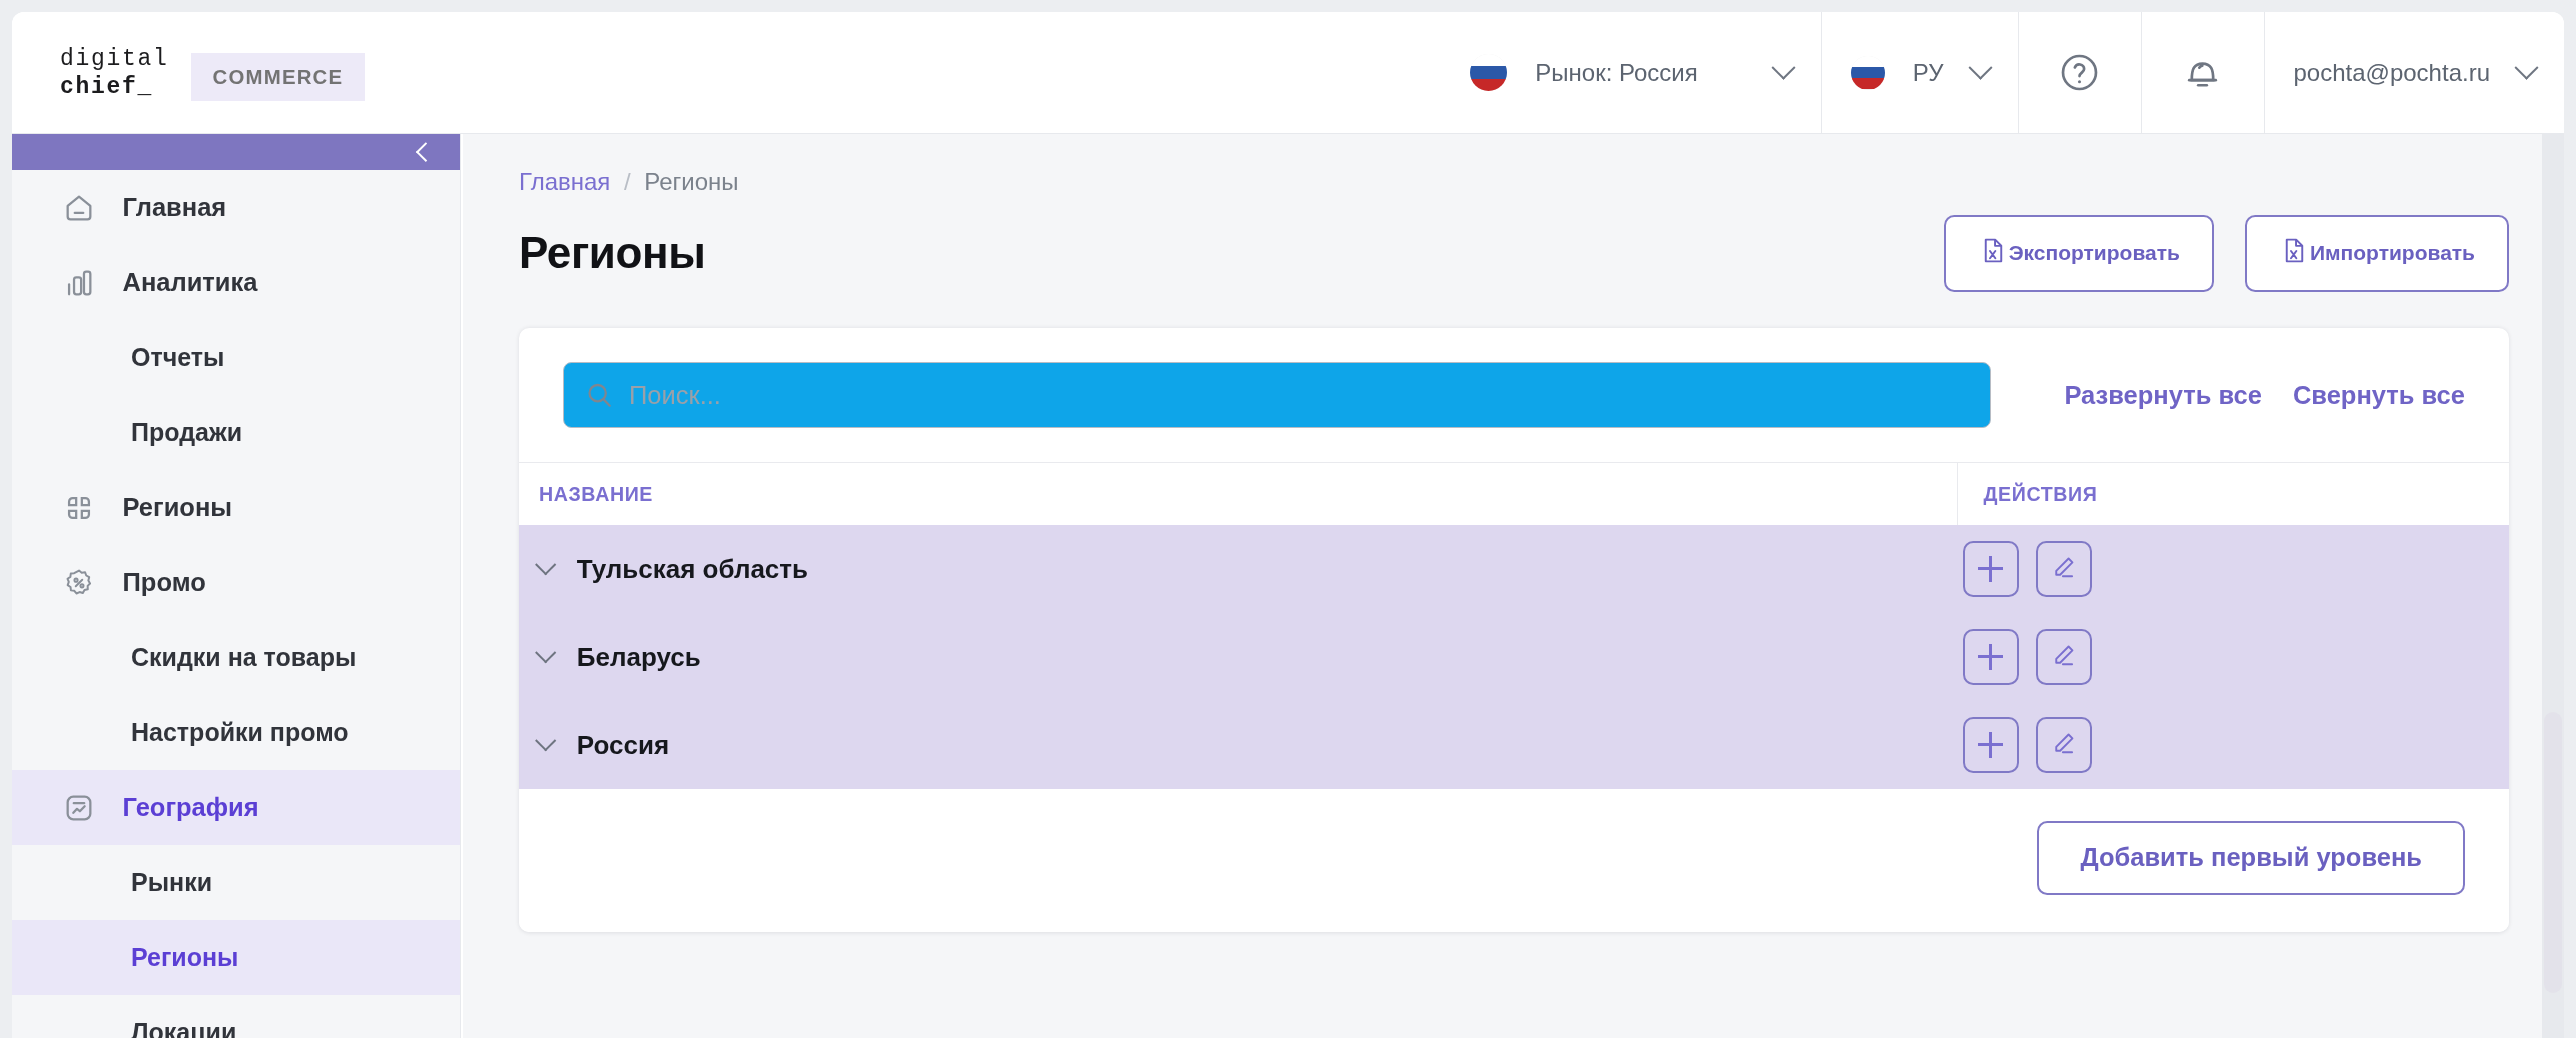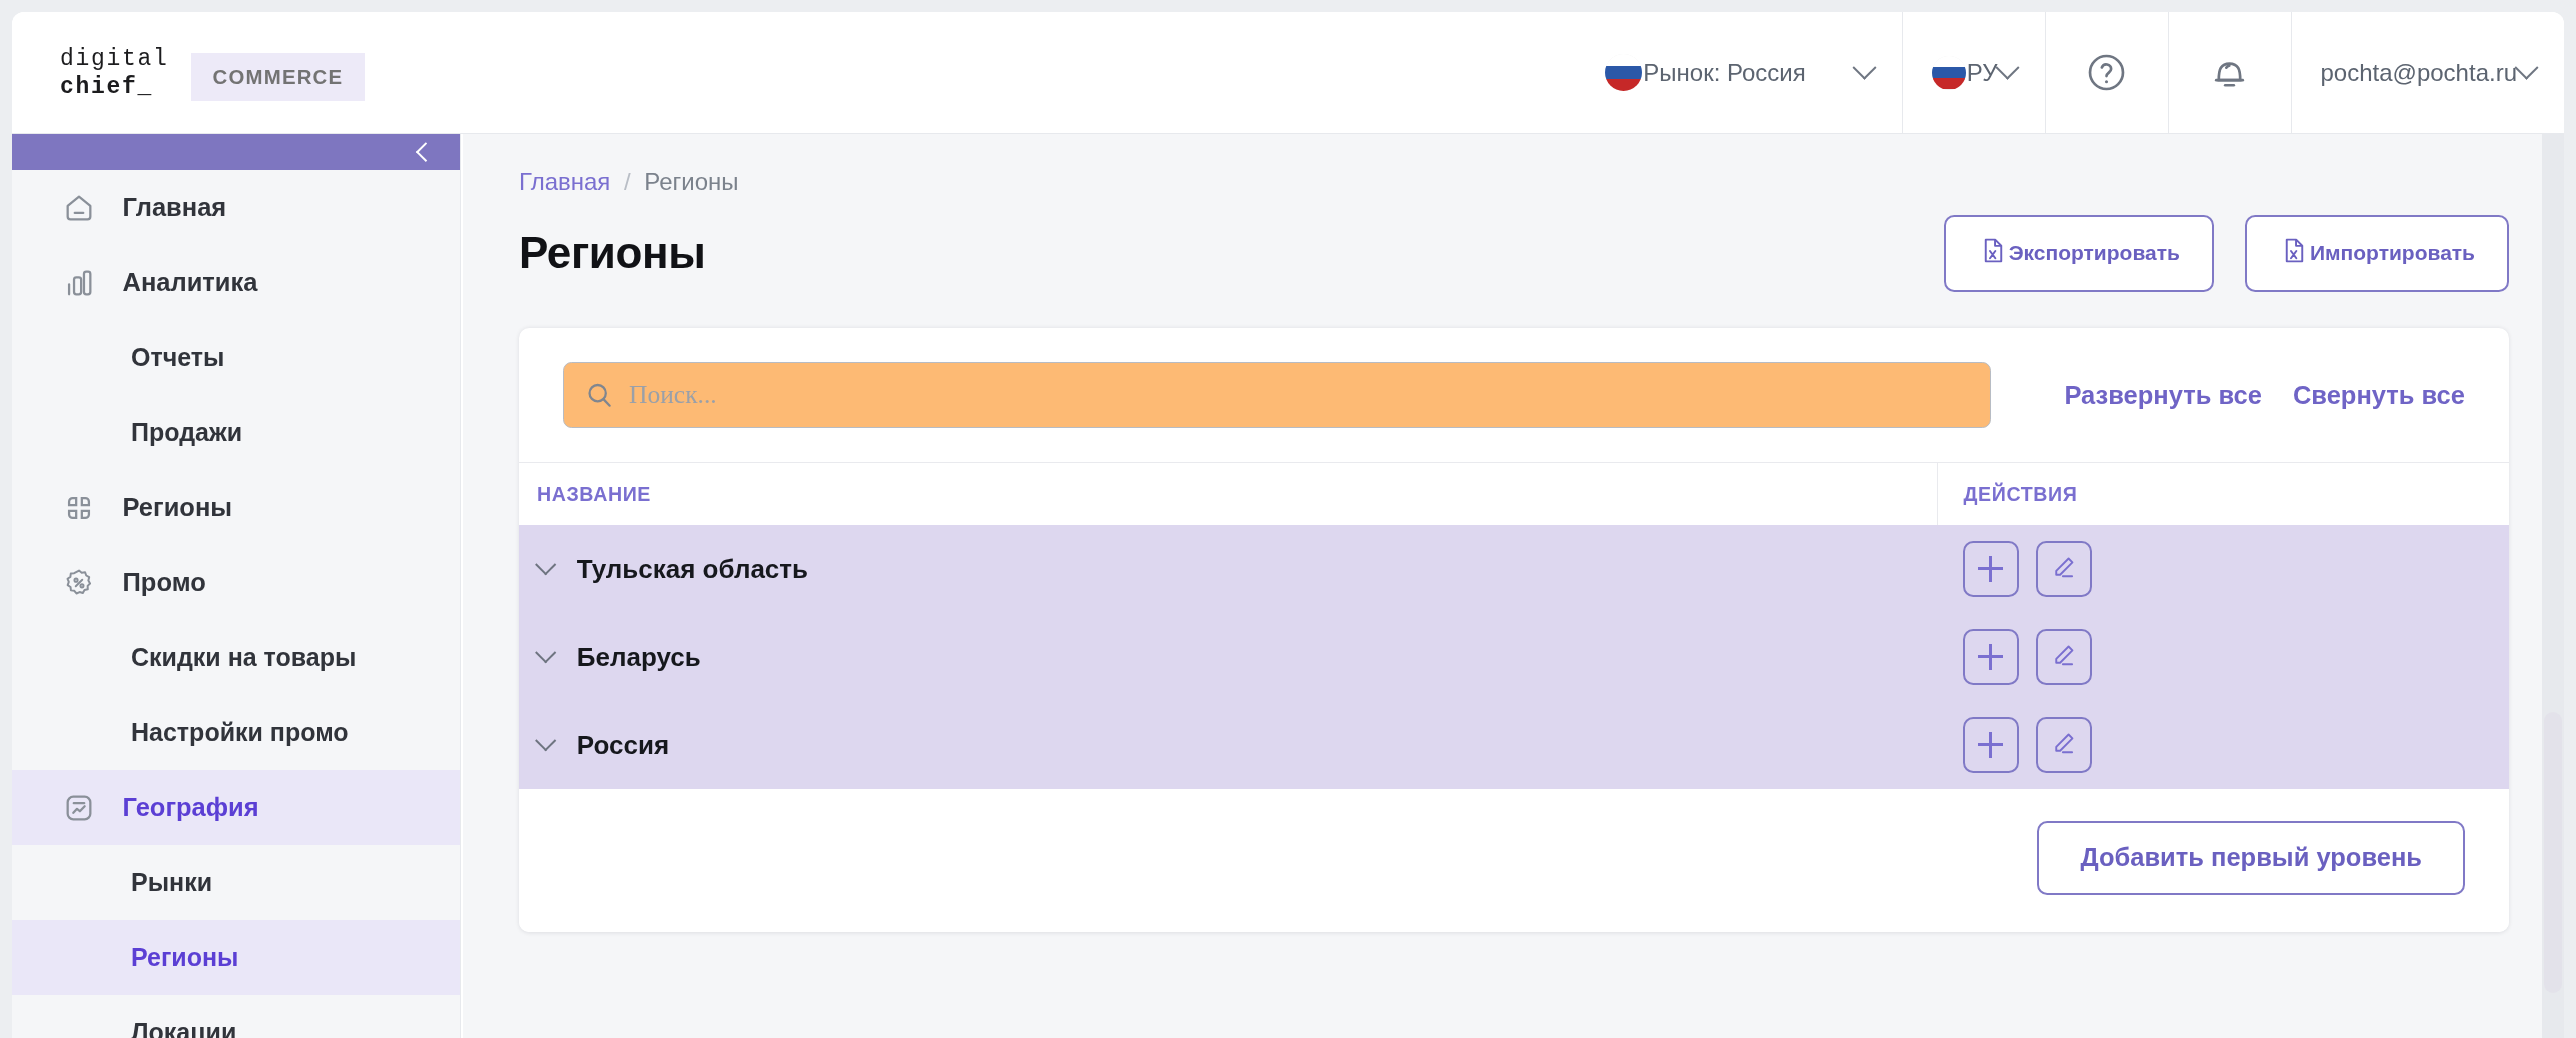--- a/index.html
+++ b/index.html
@@ -76,21 +76,21 @@
     height: 122px;
   }
 
   .tb-cell {
     display: flex;
     align-items: center;
     justify-content: center;
     height: 122px;
     border-left: 1.7px solid #e7e9ed;
     padding: 0 29px;
-    gap: 1px;
+    gap: 28px;
     color: #5c6470;
     font-size: 24px;
     white-space: nowrap;
   }
   .tb-cell.no-border { border-left: none; }
   .tb-cell.icon-cell { padding: 0 39px; }
 
   .flag {
     width: 37px; height: 37px;
     border-radius: 50%;
@@ -242,25 +242,25 @@
 
   .search-wrap {
     position: relative;
     flex: 0 0 1428px;
   }
   .search-input {
     width: 100%;
     height: 66px;
     border: 1.7px solid #b7bcc4;
     border-radius: 8.5px;
-    background: #fdba74;
+    background: #0ea5e9;
     font-size: 25.5px;
     color: #2b2e35;
     padding: 0 24px 0 65px;
-    font-family: Liberation Serif, serif;
+    font-family: Liberation Sans, sans-serif;
     outline: none;
   }
   .search-input::placeholder { color: #9aa0a9; }
   .search-ico {
     position: absolute;
     left: 20.4px; top: 50%;
     transform: translateY(-50%);
     color: #80868f;
     display: flex;
   }
@@ -283,21 +283,21 @@
     border-top: 1.7px solid #e9eaee;
     height: 63px;
     align-items: center;
   }
   .th {
     color: #7a6fd0;
     font-size: 19.6px;
     font-weight: 700;
     letter-spacing: 0.6px;
   }
-  .th-name { flex: 0 0 1418px; padding-left: 18px; }
+  .th-name { flex: 0 0 1418px; padding-left: 0; margin-left: 20px; }
   .th-actions { padding-left: 25.5px; border-left: 1.7px solid #e9eaee; align-self: stretch; display:flex; align-items:center; flex:1; }
 
   .tbody { background: #ddd7ef; }
 
   .trow {
     display: flex;
     align-items: center;
     height: 88px;
   }
   .tcell-name {

